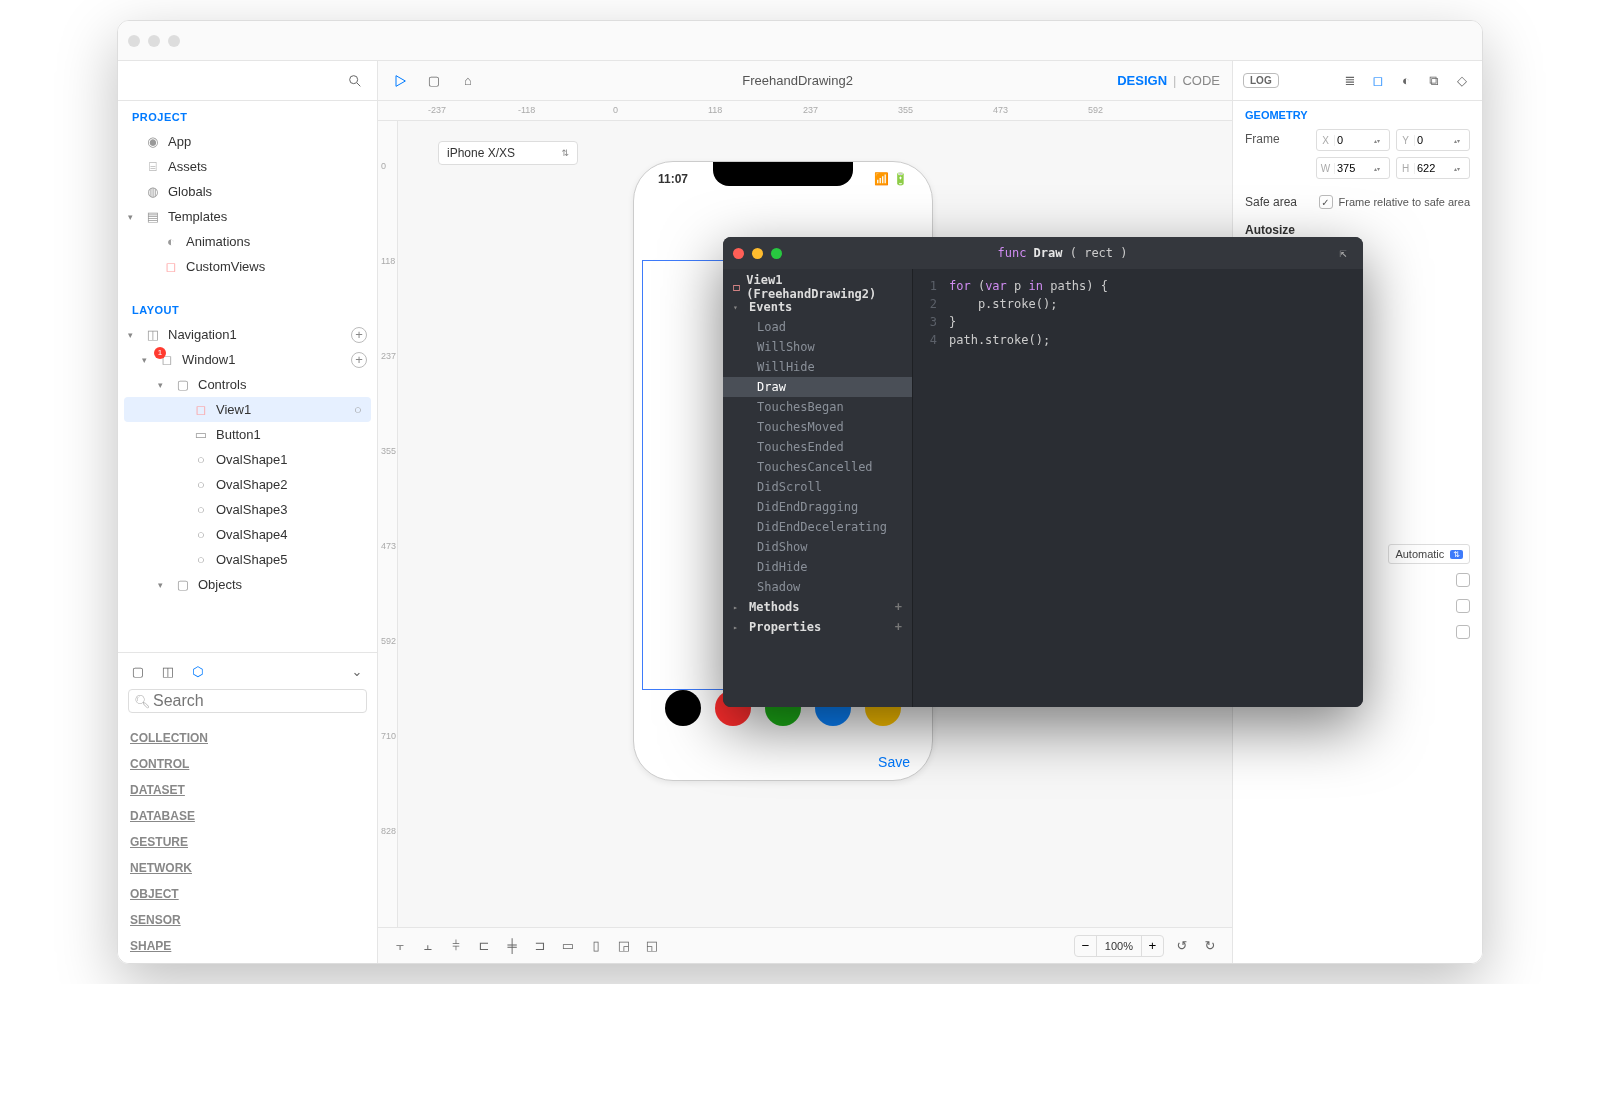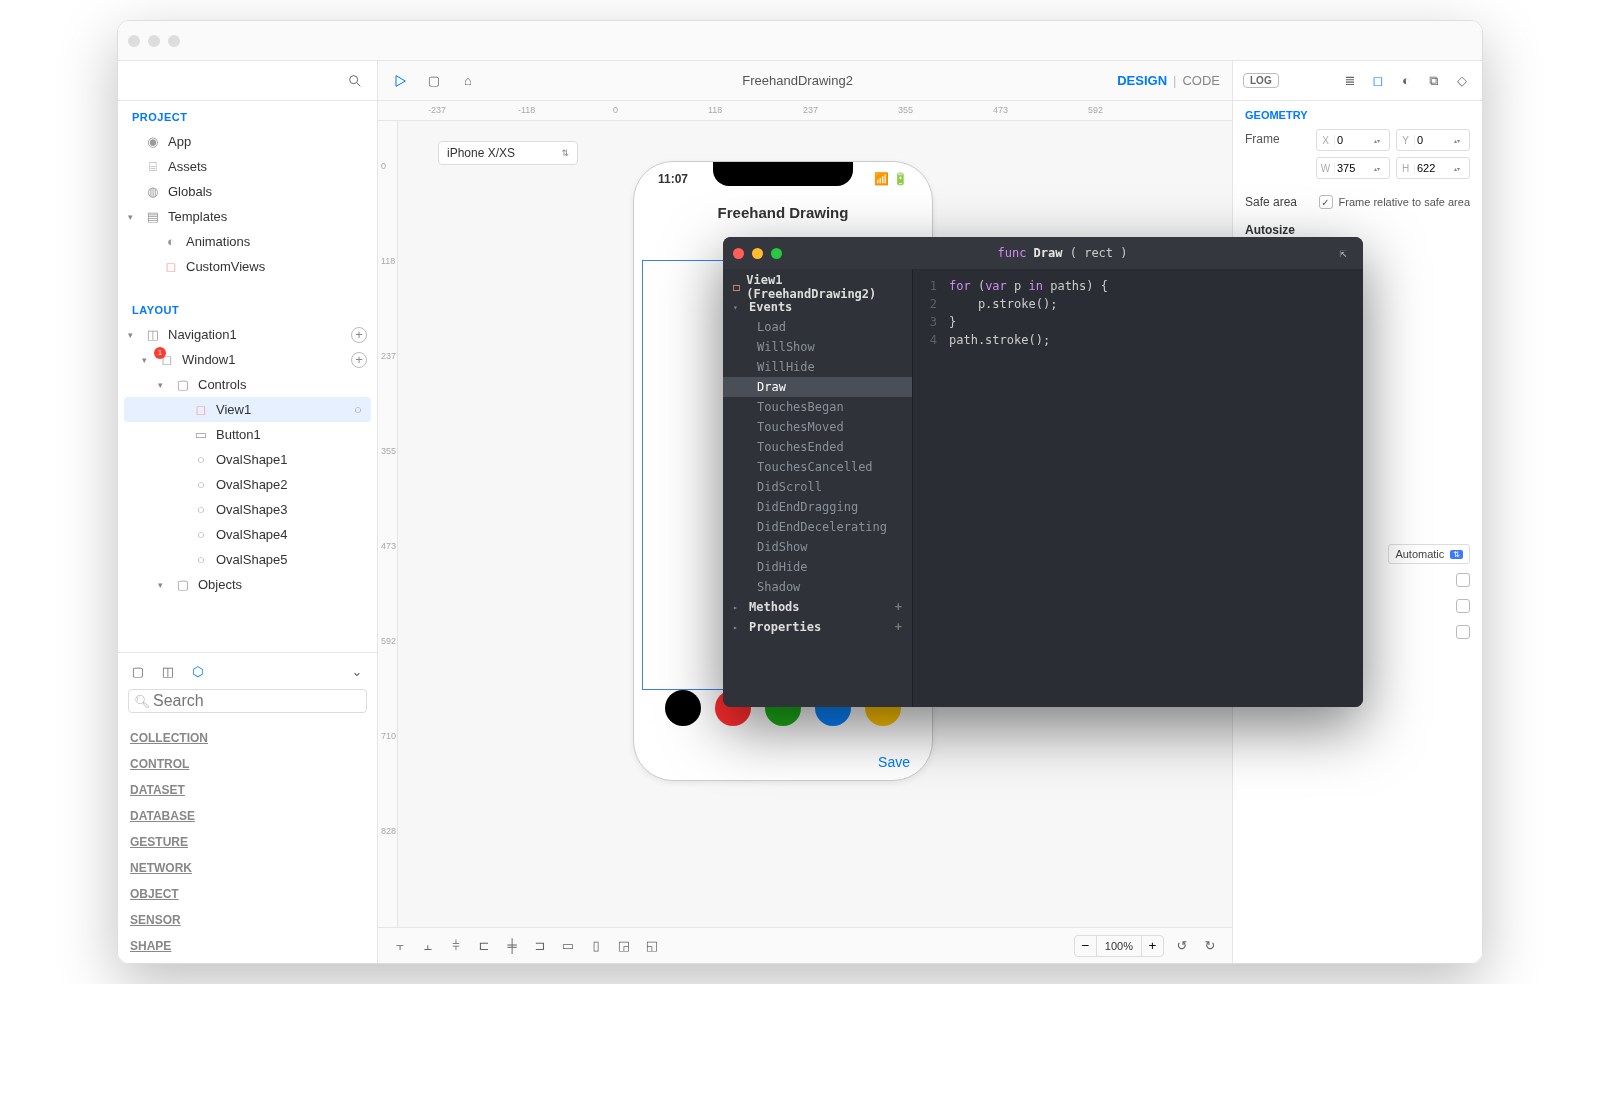--- a/index.html
+++ b/index.html
@@ -284,21 +284,20 @@
           <div class="device-picker">
               <span>iPhone X/XS</span>
               <span style="font-size:9px;color:#888">⇅</span>
             </div>
           <div class="phone">
             <div class="notch"></div>
             <div class="status-bar">
                 <span>11:07</span>
                 <span>📶 🔋</span>
               </div>
-            <div class="phone-title">Freehand Drawing</div>
             <div class="view1-sel"></div>
             <div class="palette">
               <div class="swatch" style="background:#000"></div>
               <div class="swatch" style="background:#ff2d2d"></div>
               <div class="swatch" style="background:#1db018"></div>
               <div class="swatch" style="background:#0a84ff"></div>
               <div class="swatch" style="background:#ffc400"></div>
             </div>
             <div class="save-link">Save</div>
           </div>

